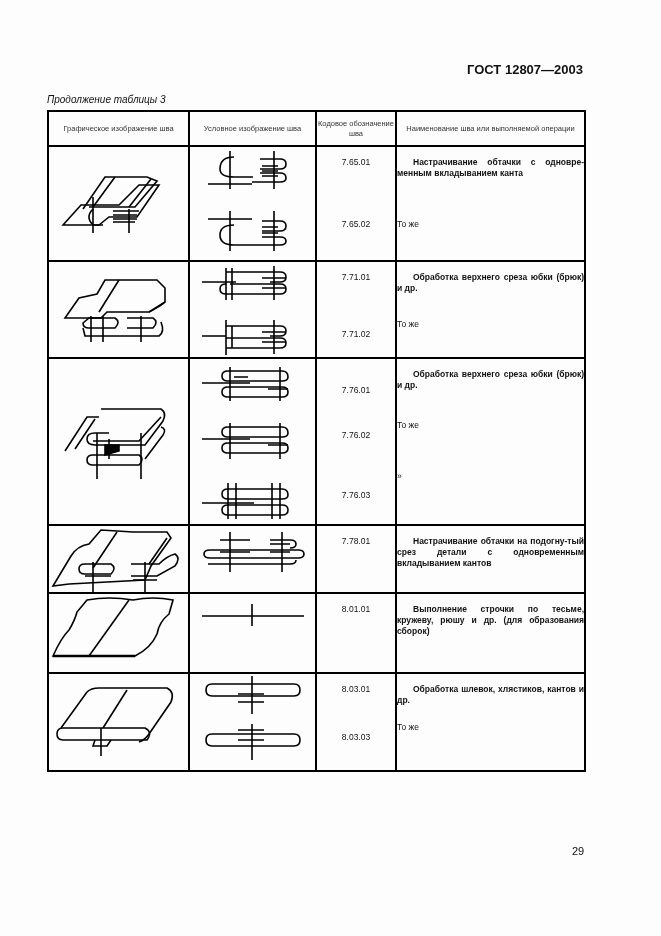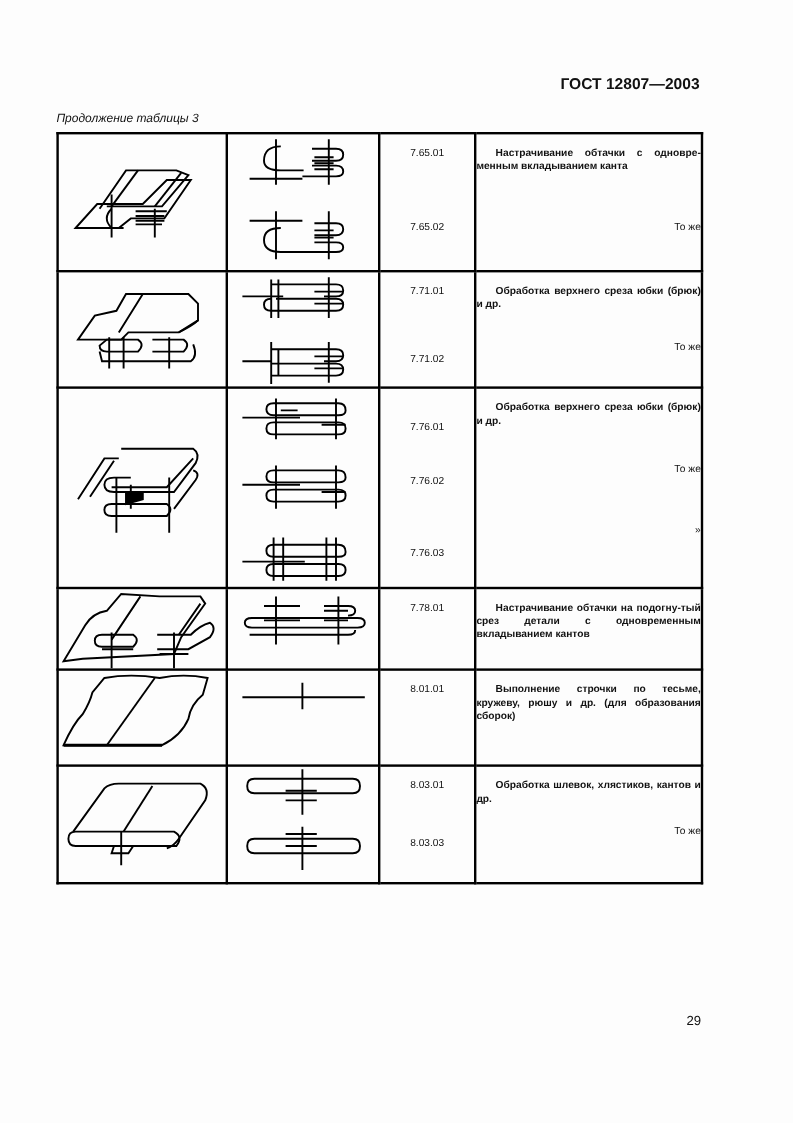--- a/index.html
+++ b/index.html
@@ -7,37 +7,43 @@
   .gost { position:absolute; right:78px; top:62px; font-weight:bold; font-size:13px; }
   .cont { position:absolute; left:47px; top:94px; font-style:italic; font-size:10px; }
   .page-num { position:absolute; left:572px; top:845px; font-size:11px; }
   table { position:absolute; left:47px; top:110px; border-collapse:collapse; table-layout:fixed; width:537px; }
   td, th { border:2px solid #000; padding:0; vertical-align:top; font-size:8.5px; font-weight:normal; }
   th { height:33px; text-align:center; vertical-align:middle; font-size:7.5px; color:#333; line-height:10px; }
   .code { text-align:center; font-size:8.5px; }
   .code div, .desc div { position:relative; }
   .desc { font-size:8.5px; line-height:11px; }
   .desc .t { text-align:justify; text-indent:16px; padding-right:0;font-weight:bold; }
-  .desc .c { text-align:right; }
+  .desc .c { text-align:left; }
   svg { display:block; }
 </style>
 </head>
 <body>
 
 <div class="gost">ГОСТ 12807—2003</div>
 <div class="cont">Продолжение таблицы 3</div>
 
 <table>
   <colgroup>
       <col style="width:141px">
       <col style="width:127px">
       <col style="width:80px">
       <col style="width:189px">
     </colgroup>
   <tbody>
+      <tr>
+    <th>Графическое изображение шва</th>
+    <th>Условное изображение шва</th>
+    <th>Кодовое обозначение шва</th>
+    <th>Наименование шва или выполняемой операции</th>
+  </tr>
 
   <tr style="height:85px">
     <td>
       <svg width="137" height="113" viewBox="0 0 137 113" fill="none" stroke="#000" stroke-width="1.6">
         <path d="M14,78 L32,58 L70,58 L90,38 L110,38 L88,70 L60,70 L50,78 Z"></path>
         <path d="M34,62 L56,30 L98,30 L108,34 L86,60 L40,60"></path>
         <path d="M44,60 L66,30"></path>
             <path d="M80,60 L102,32"></path>
         <path d="M44,62 Q36,70 44,78 L54,78"></path>
         <path d="M64,64 L90,64 M64,68 L88,68 M64,72 L88,72 M64,75 L86,75"></path>

